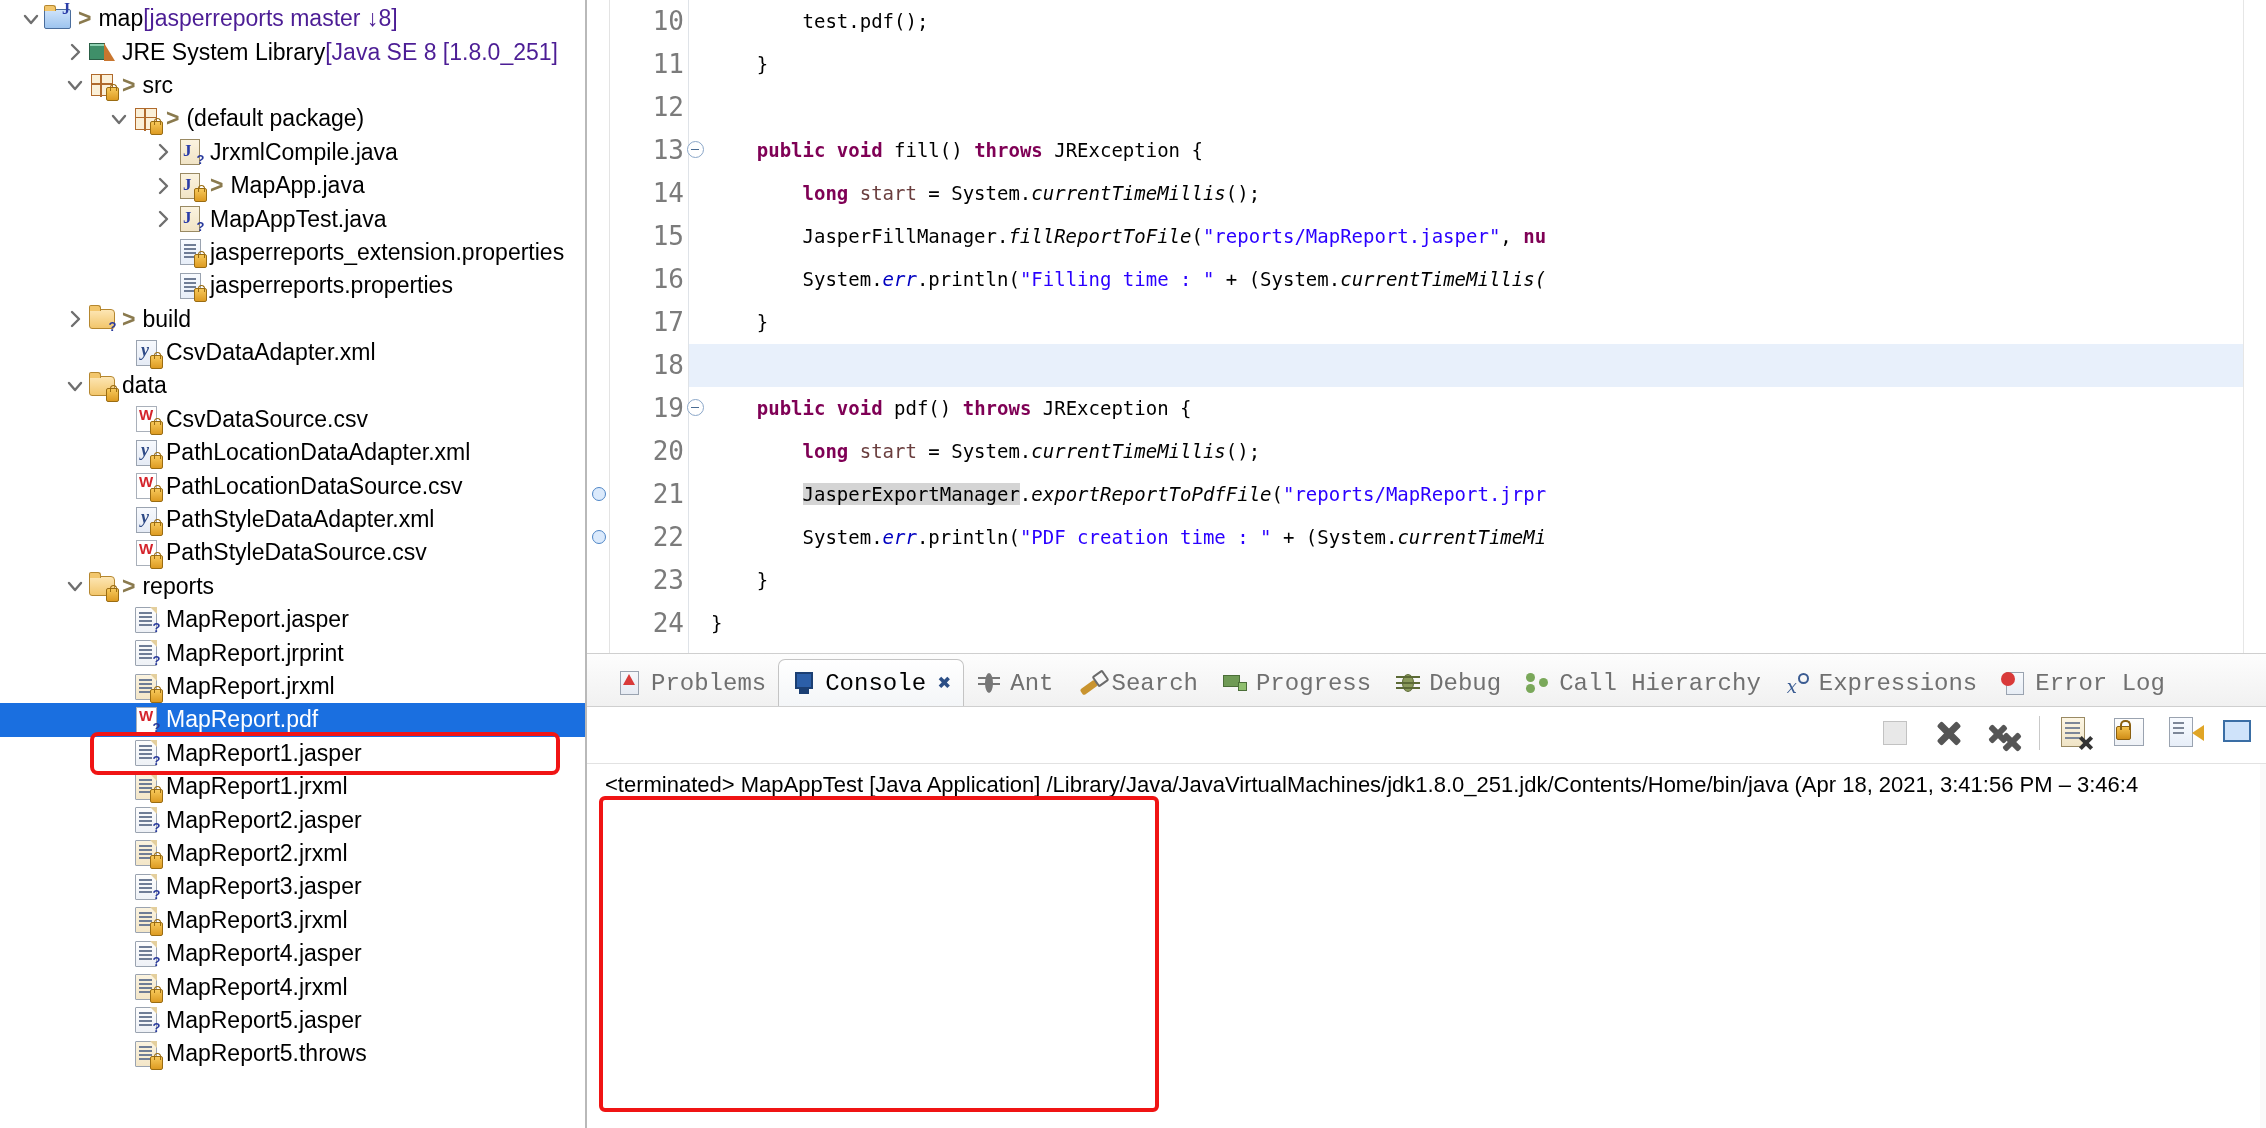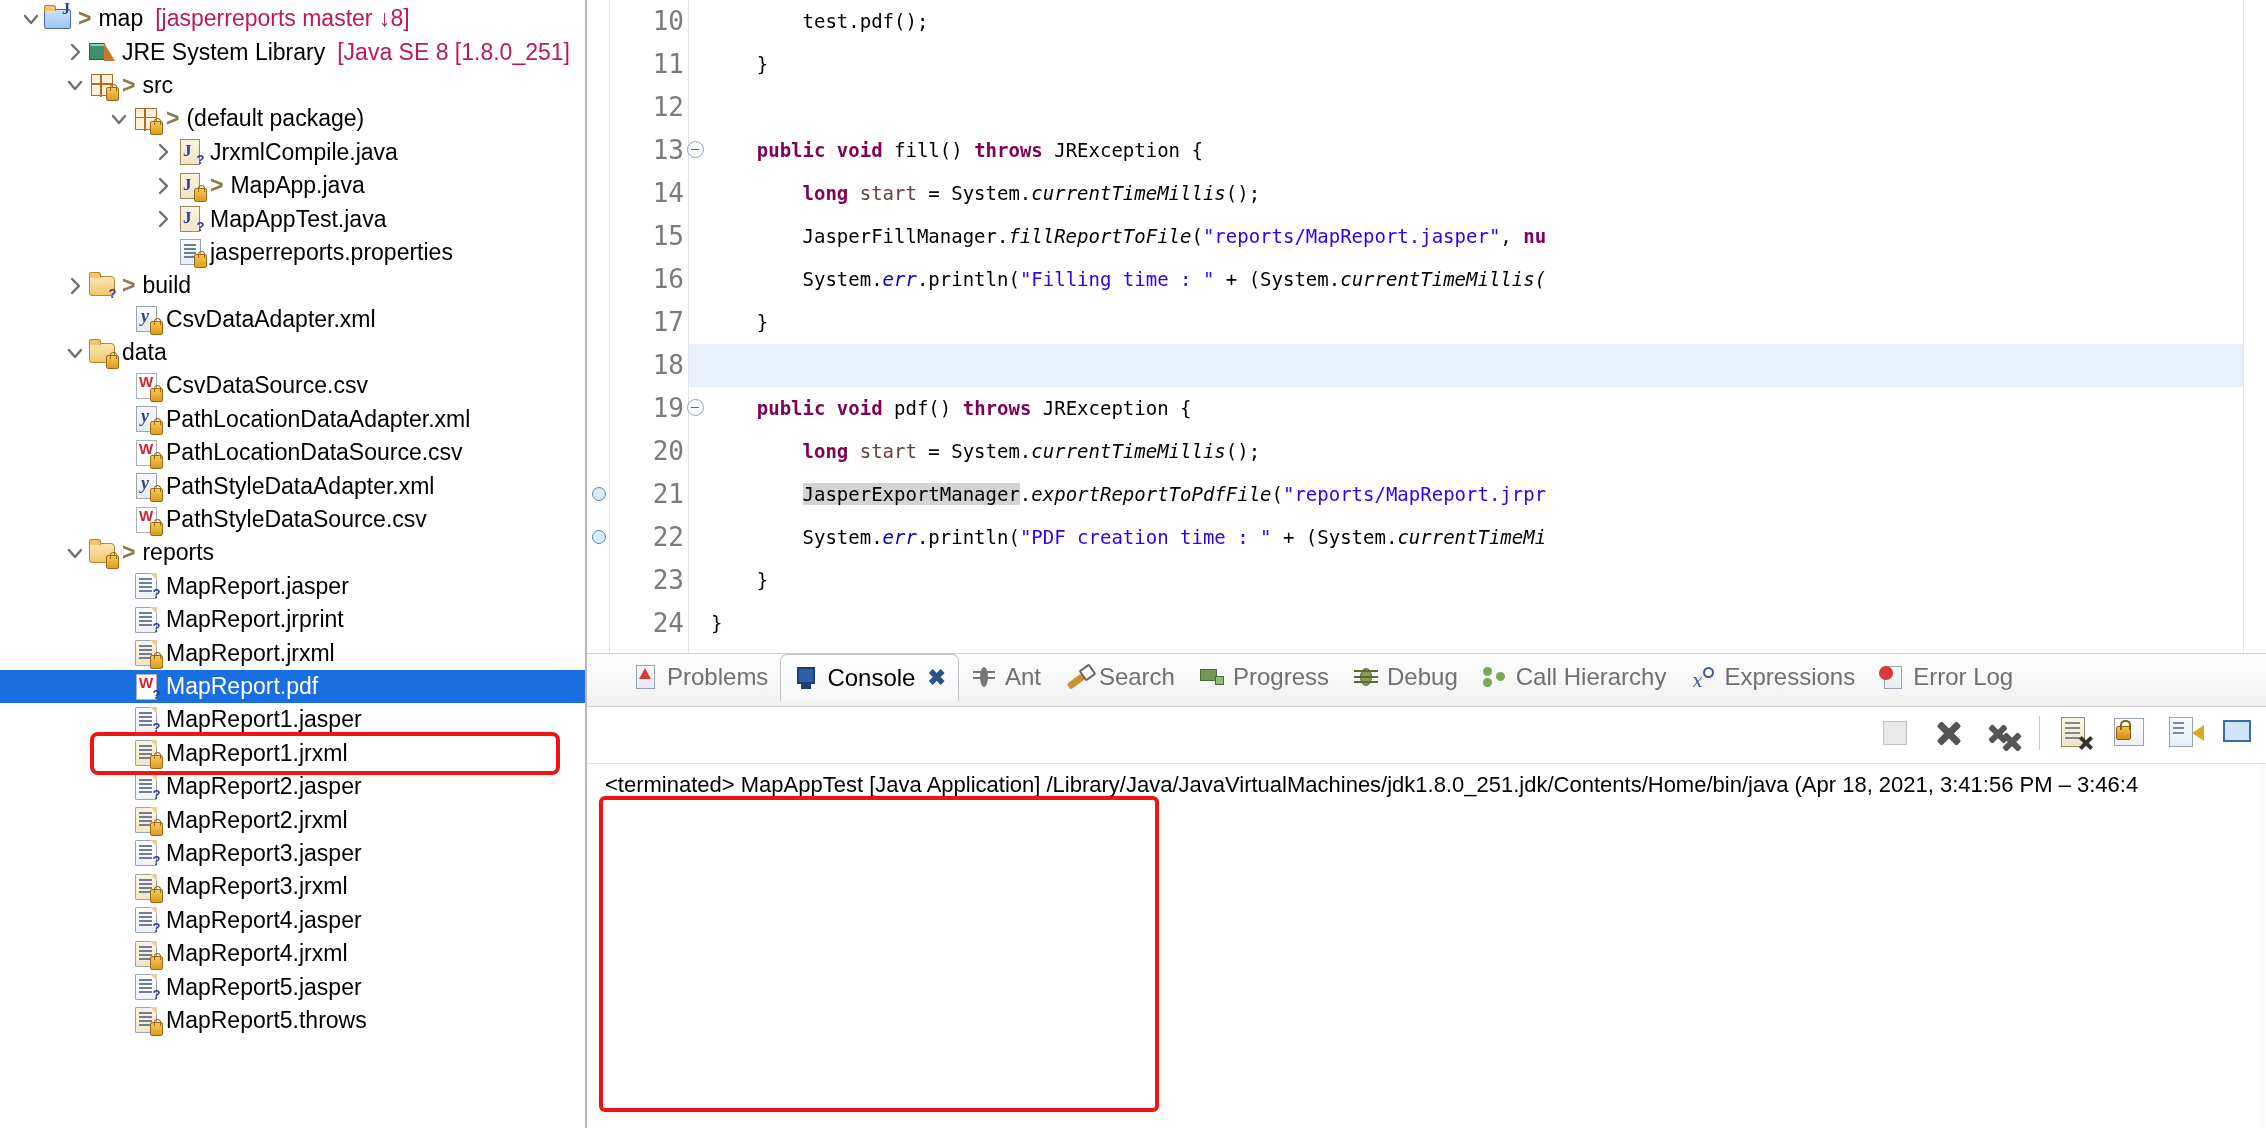--- a/index.html
+++ b/index.html
@@ -43,21 +43,21 @@
   }
   .tw svg { display:block; }
   .ico {
     flex: 0 0 auto;
     width: 28px; height: 28px;
     margin-right: 6px;
     position: relative;
     display: inline-block;
   }
   .lbl { flex: 0 0 auto; }
-  .decor { color: #be185d; margin-left: 12px; }
+  .decor { color: #4c1d95; }
   .arrowmark { color: #8a7a4e; margin-right: 7px; font-weight: 600; }
 
   
   .ic-doc, .ic-doc2 {
     width: 22px; height: 26px;
     background: linear-gradient(180deg,#fdfdfd,#eef1f6);
     border: 1.5px solid #9aa3b0;
     border-radius: 1px;
     position: absolute; left: 3px; top: 1px;
     box-sizing: border-box;
@@ -245,25 +245,26 @@
 
   
   .ov-ruler {
     position:absolute; right:0; top:0; width:22px; height:100%;
     background:#ffffff; border-left:1px solid #e6e6e6;
   }
 
   
   .bottom { flex:1 1 auto; display:flex; flex-direction:column; background:#ffffff; border-top:1px solid #cfcfcf; }
   .tabbar {
-    height: 52px; display:flex; align-items:flex-start;
+    height: 52px; display:flex; align-items:flex-end;
     background: linear-gradient(180deg,#fdfdfd,#f1f1f1);
     border-bottom:1px solid #cfcfcf;
-    padding-left: 34px;
+    padding-left: 18px;
     position:relative;
+    font-family:Liberation Mono, monospace;
   }
   .tab {
     display:flex; align-items:center; gap:8px;
     height: 46px; padding: 0 12px;
     font-size: 24px; color:#707070; white-space:nowrap;
   }
   .tab.active {
     color:#000;
     background: linear-gradient(180deg,#ffffff,#f4f6f8);
     border:1px solid #c4c4c4; border-bottom:none;
@@ -445,20 +446,29 @@
           <span class="tw">
             <svg width="22" height="22" viewBox="0 0 22 22">
               <path d="M8 4 L15 11 L8 18" fill="none" stroke="currentColor" stroke-width="2.4" stroke-linecap="round" stroke-linejoin="round"></path>
             </svg>
           </span>
           <span class="ico">
             <span class="ic-java"></span>
             <span class="badge-q">?</span>
           </span>
           <span class="lbl">MapAppTest.java</span>
+        </div>
+        <div class="row">
+          <span class="indent" style="width:150px"></span>
+          <span class="tw"></span>
+          <span class="ico">
+            <span class="ic-prop"></span>
+            <span class="badge-lock"></span>
+          </span>
+          <span class="lbl">jasperreports_extension.properties</span>
         </div>
         <div class="row">
           <span class="indent" style="width:150px"></span>
           <span class="tw"></span>
           <span class="ico">
             <span class="ic-prop"></span>
             <span class="badge-lock"></span>
           </span>
           <span class="lbl">jasperreports.properties</span>
         </div>

